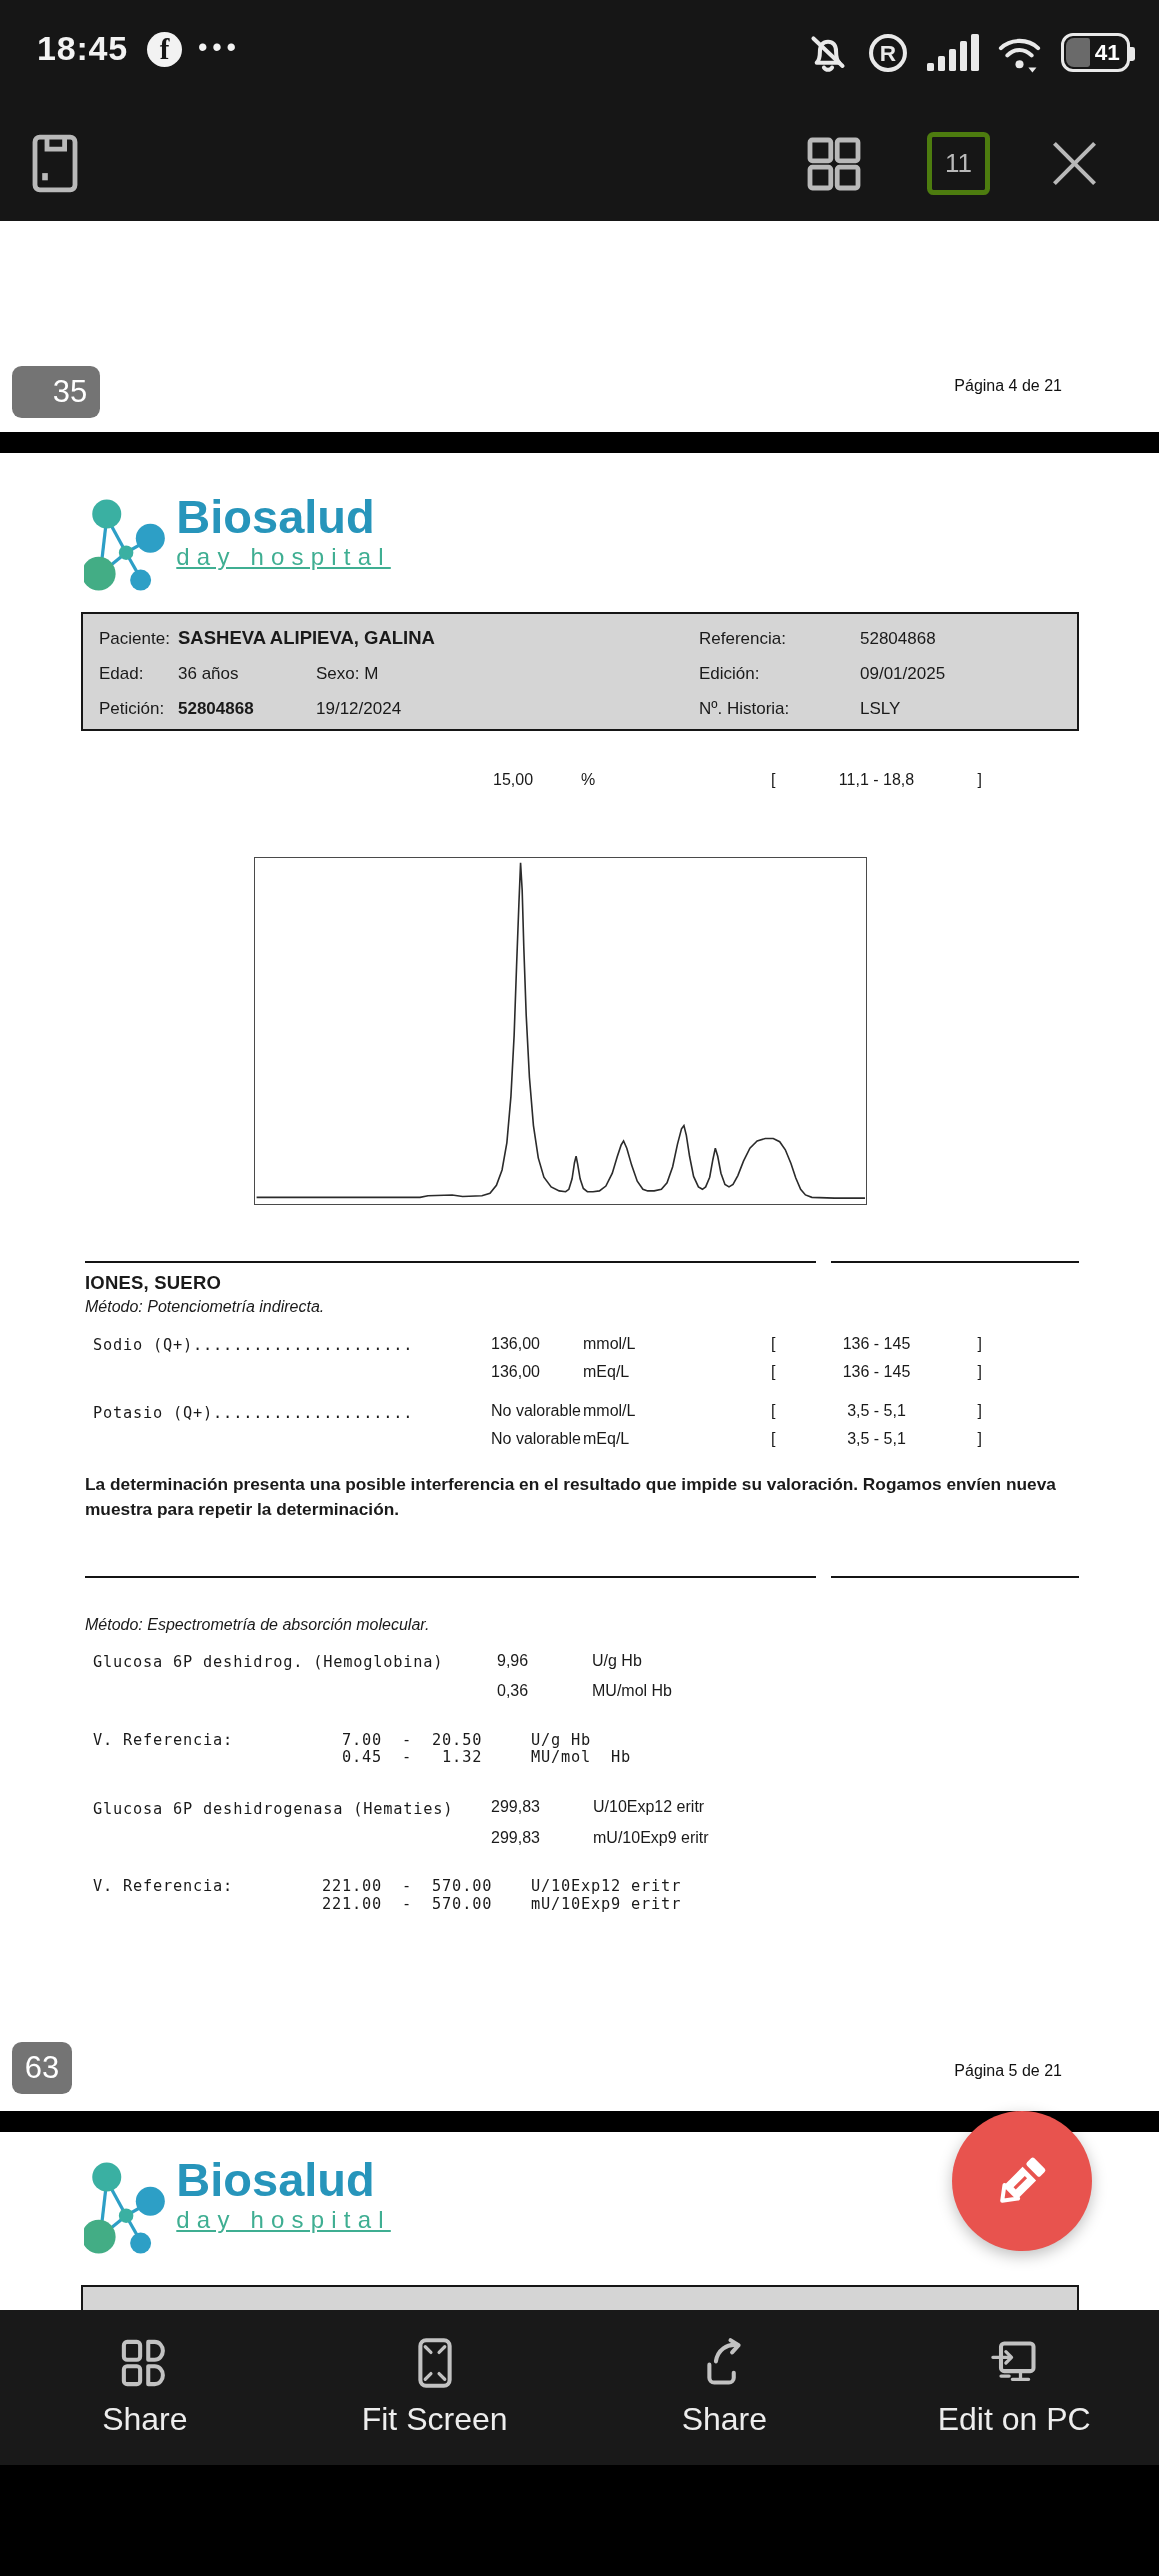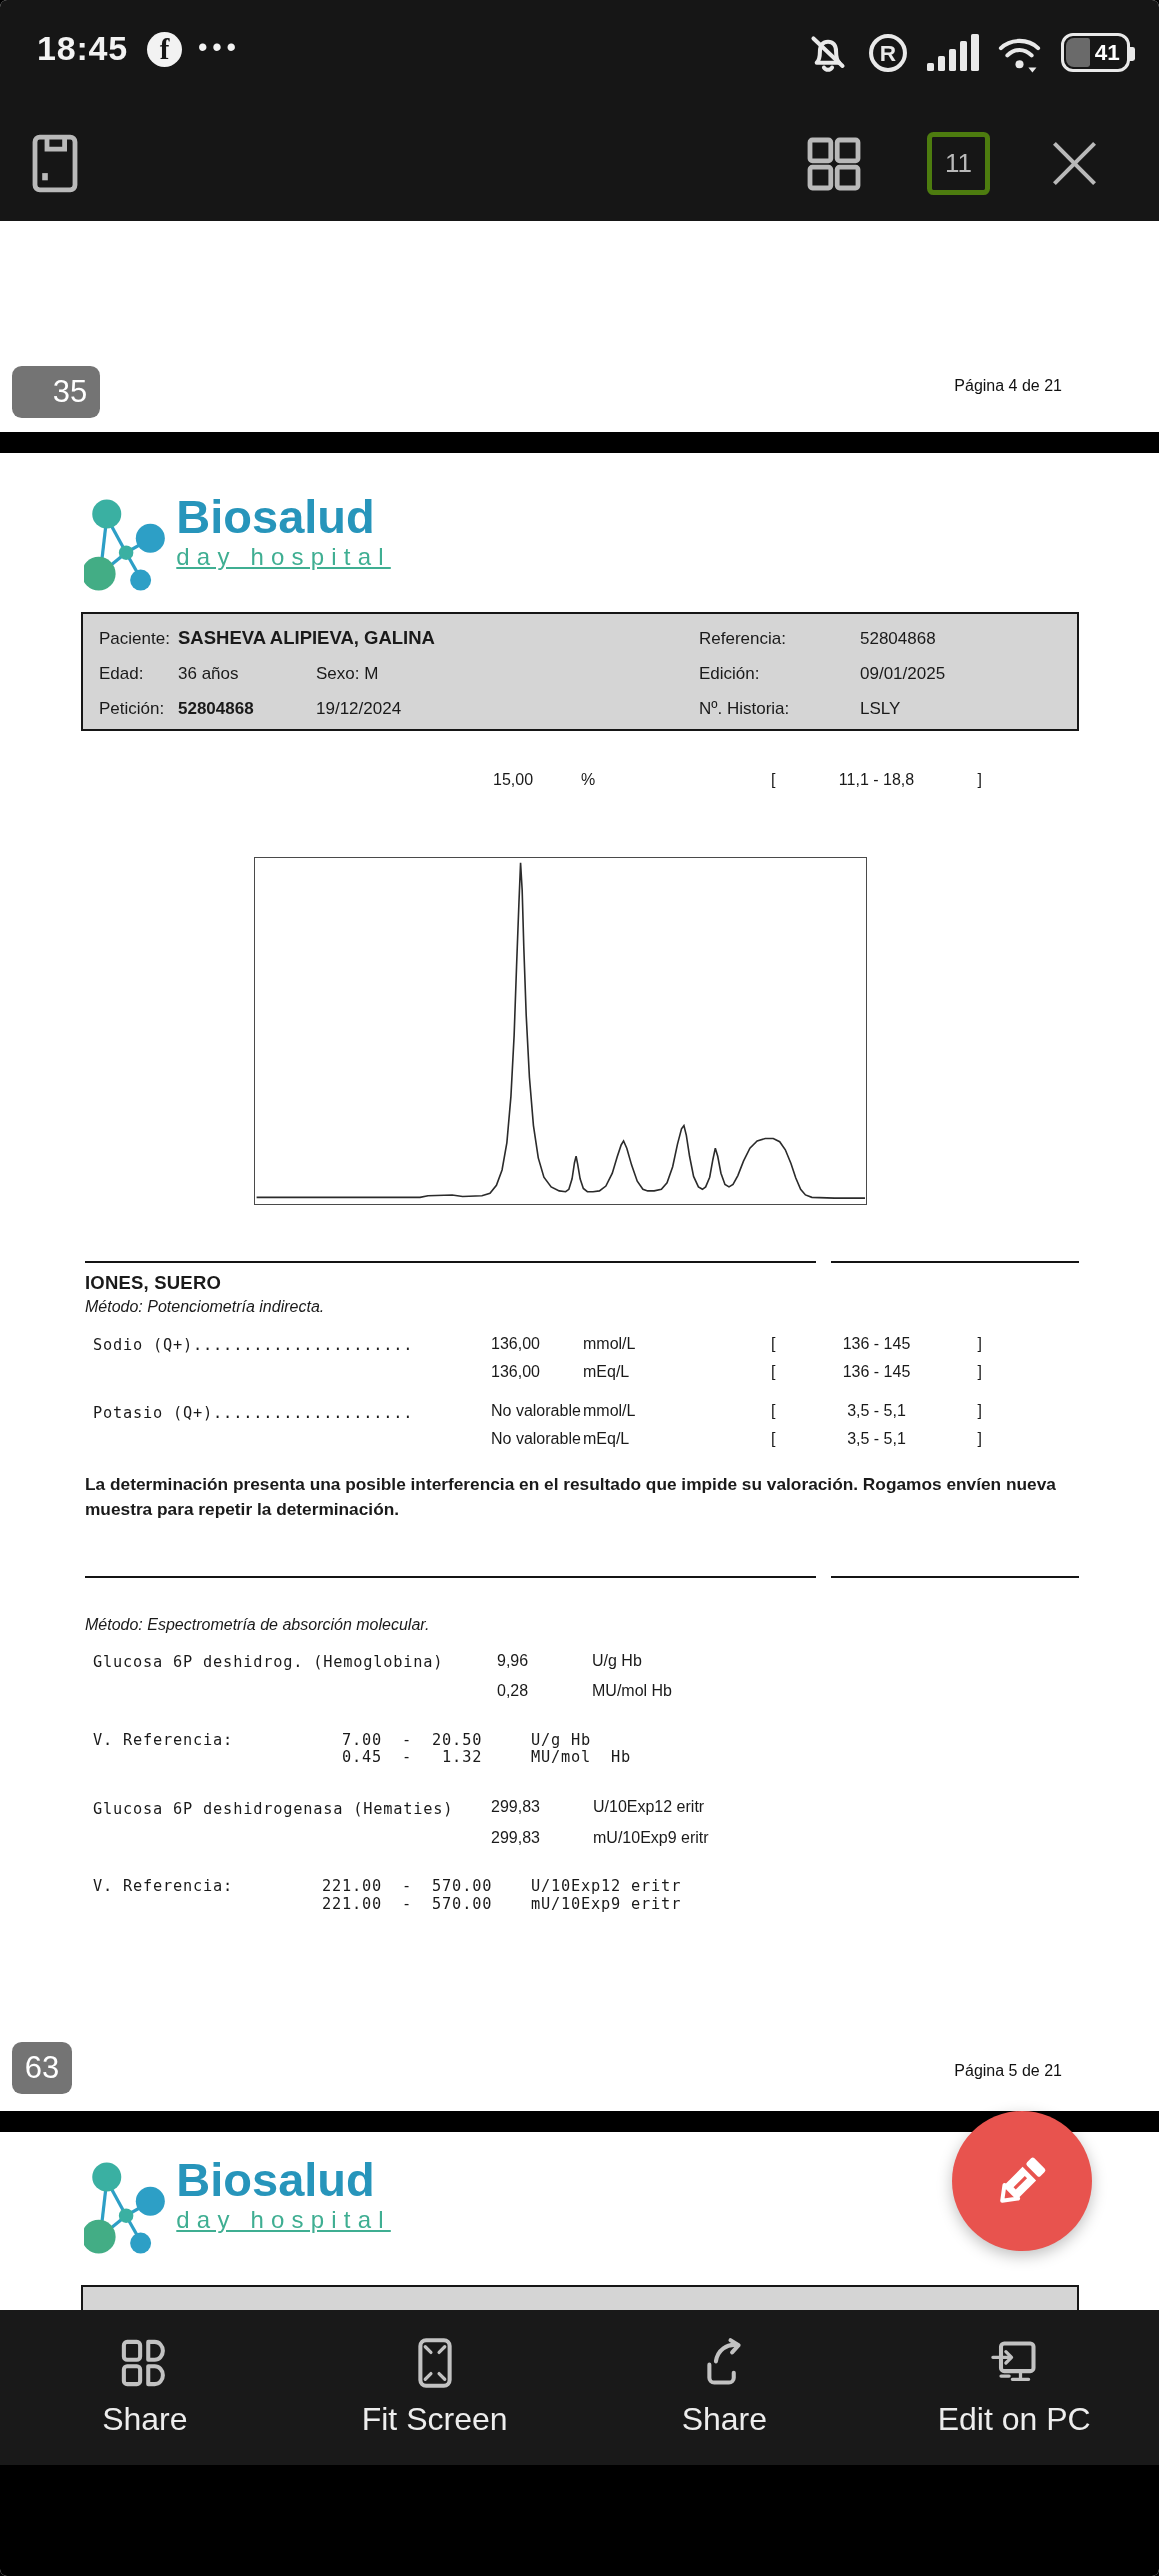--- a/index.html
+++ b/index.html
@@ -1,17 +1,17 @@
 <!DOCTYPE html>
 <html style="font-size:13px"><head>
 <meta charset="utf-8">
 <style>
   html,body{margin:0;padding:0;background:#000;}
   #screen{position:relative;width:1159px;height:2576px;background:#fff;overflow:hidden;
-          font-family:"Liberation Sans",sans-serif;color:#1a1a1a;border-radius:7px;}
+          font-family:"Liberation Sans",sans-serif;color:#1a1a1a;}
   .abs{position:absolute;}
   
   .status-bar{left:0;top:0;width:1159px;height:105px;background:#161616;color:#f2f2f2;}
   .sb-time{left:37px;top:29px;font-size:34px;font-weight:bold;letter-spacing:0.8px;}
   .fb-circle{left:147px;top:32px;width:35px;height:35px;border-radius:50%;background:#f2f2f2;
              display:flex;align-items:center;justify-content:center;color:#161616;
              font-weight:bold;font-size:29px;font-family:"Liberation Serif",serif;}
   .sb-dots{left:198px;top:32px;font-size:27px;letter-spacing:4.8px;color:#f2f2f2;}
   .sb-right{right:29px;top:0;height:105px;display:flex;align-items:center;gap:17.7px;position:absolute;}
   .icon-stroke{stroke:#e9e9e9;fill:none;stroke-width:5;stroke-linecap:round;stroke-linejoin:round;}
@@ -230,21 +230,21 @@
   <div class="abs note" style="left:85px;top:1472px;">La determinación presenta una posible interferencia en el resultado que impide su valoración. Rogamos envíen nueva muestra para repetir la determinación.</div>
 
   <div class="abs divider-a" style="left:85px;top:1576px;width:731px;"></div>
   <div class="abs divider-a" style="left:831px;top:1576px;width:248px;"></div>
 
   <div class="abs method" style="left:85px;top:1616px;">Método: Espectrometría de absorción molecular.</div>
 
   <div class="abs mono" style="left:93px;top:1653px;">Glucosa 6P deshidrog. (Hemoglobina)</div>
   <div class="abs val" style="left:497px;top:1652px;">9,96</div>
   <div class="abs val" style="left:592px;top:1652px;">U/g Hb</div>
-  <div class="abs val" style="left:497px;top:1682px;">0,28</div>
+  <div class="abs val" style="left:497px;top:1682px;">0,36</div>
   <div class="abs val" style="left:592px;top:1682px;">MU/mol Hb</div>
 
   <div class="abs mono" style="left:93px;top:1731px;">V. Referencia:</div>
   <div class="abs mono" style="left:322px;top:1731px;">  7.00  -  20.50</div>
   <div class="abs mono" style="left:531px;top:1731px;">U/g Hb</div>
   <div class="abs mono" style="left:322px;top:1748px;">  0.45  -   1.32</div>
   <div class="abs mono" style="left:531px;top:1748px;">MU/mol  Hb</div>
 
   <div class="abs mono" style="left:93px;top:1800px;">Glucosa 6P deshidrogenasa (Hematies)</div>
   <div class="abs val" style="left:491px;top:1798px;">299,83</div>

